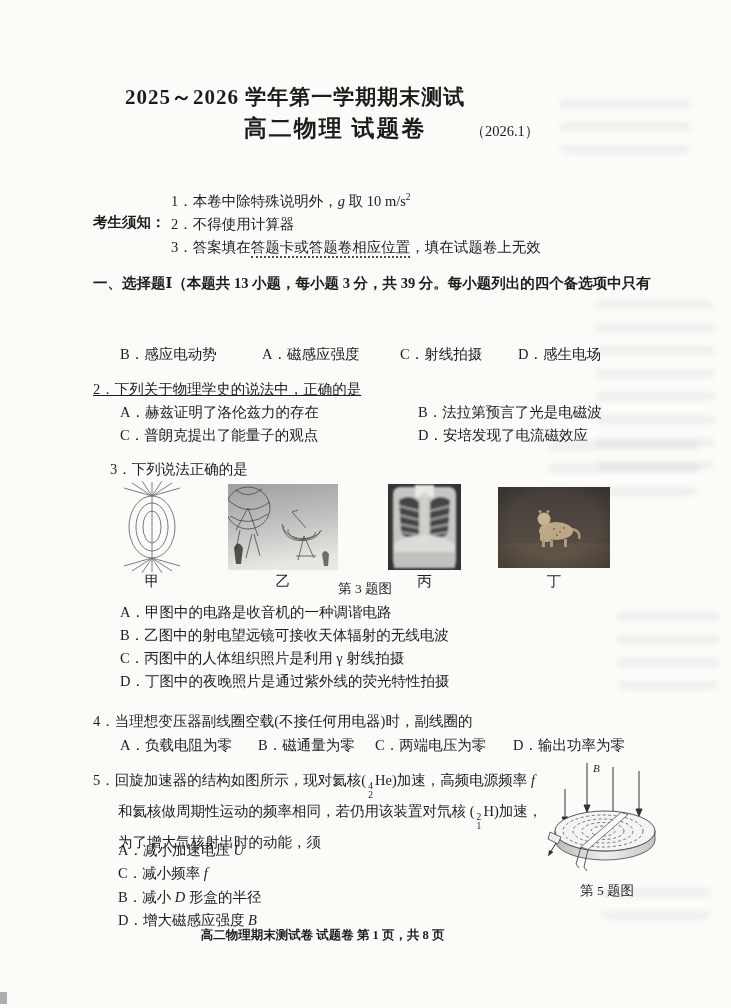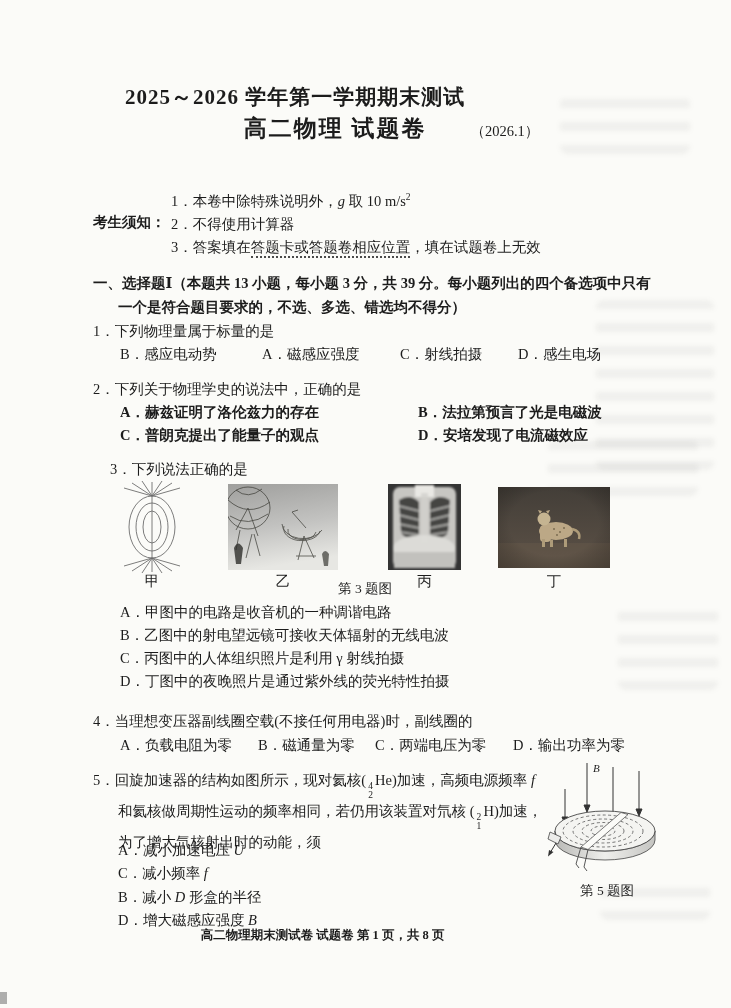--- a/index.html
+++ b/index.html
@@ -64,33 +64,31 @@
     <div class="notice-label">考生须知：</div>
     <div class="notice-items">
       <div class="nline"><span>1．本卷中除特殊说明外，</span><i class="var">g</i><span> 取 10 m/s</span><sup>2</sup></div>
       <div class="nline">2．不得使用计算器</div>
       <div class="nline"><span>3．答案填在</span><span class="emdots">答题卡或答题卷相应位置</span><span>，填在试题卷上无效</span></div>
     </div>
   </div>
 
   <div class="abs sect">
     <div>一、选择题Ⅰ（本题共 13 小题，每小题 3 分，共 39 分。每小题列出的四个备选项中只有</div>
-    <div class="indent">一个是符合题目要求的，不选、多选、错选均不得分）</div>
-  </div>
-
-  <div class="abs stem" style="left:93px;top:320px;">1．下列物理量属于标量的是</div>
+  </div>
+
   <div class="abs optgrid g-q1" style="left:120px;top:343px;">
     <span><span>B．</span><span>感应电动势</span></span>
     <span><span>A．</span><span>磁感应强度</span></span>
     <span><span>C．</span><span>射线拍摄</span></span>
     <span><span>D．</span><span>感生电场</span></span>
   </div>
 
-  <div class="abs stem" style="left:93px;top:378px;">2．下列关于物理学史的说法中，正确的是</div>
-  <div class="abs optgrid g-q2" style="left:120px;top:401px;font-weight:bold;">
+  <div class="abs stem" style="left:93px;top:378px;text-decoration:underline;">2．下列关于物理学史的说法中，正确的是</div>
+  <div class="abs optgrid g-q2" style="left:120px;top:401px;">
     <span><span>A．</span><span>赫兹证明了洛伦兹力的存在</span></span>
     <span><span>B．</span><span>法拉第预言了光是电磁波</span></span>
     <span><span>C．</span><span>普朗克提出了能量子的观点</span></span>
     <span><span>D．</span><span>安培发现了电流磁效应</span></span>
   </div>
 
   <div class="abs stem" style="left:110px;top:458px;">3．下列说法正确的是</div>
 
   <div class="abs" style="left:108px;top:481px;">
     <svg viewBox="0 0 88 92" width="88" height="92">

